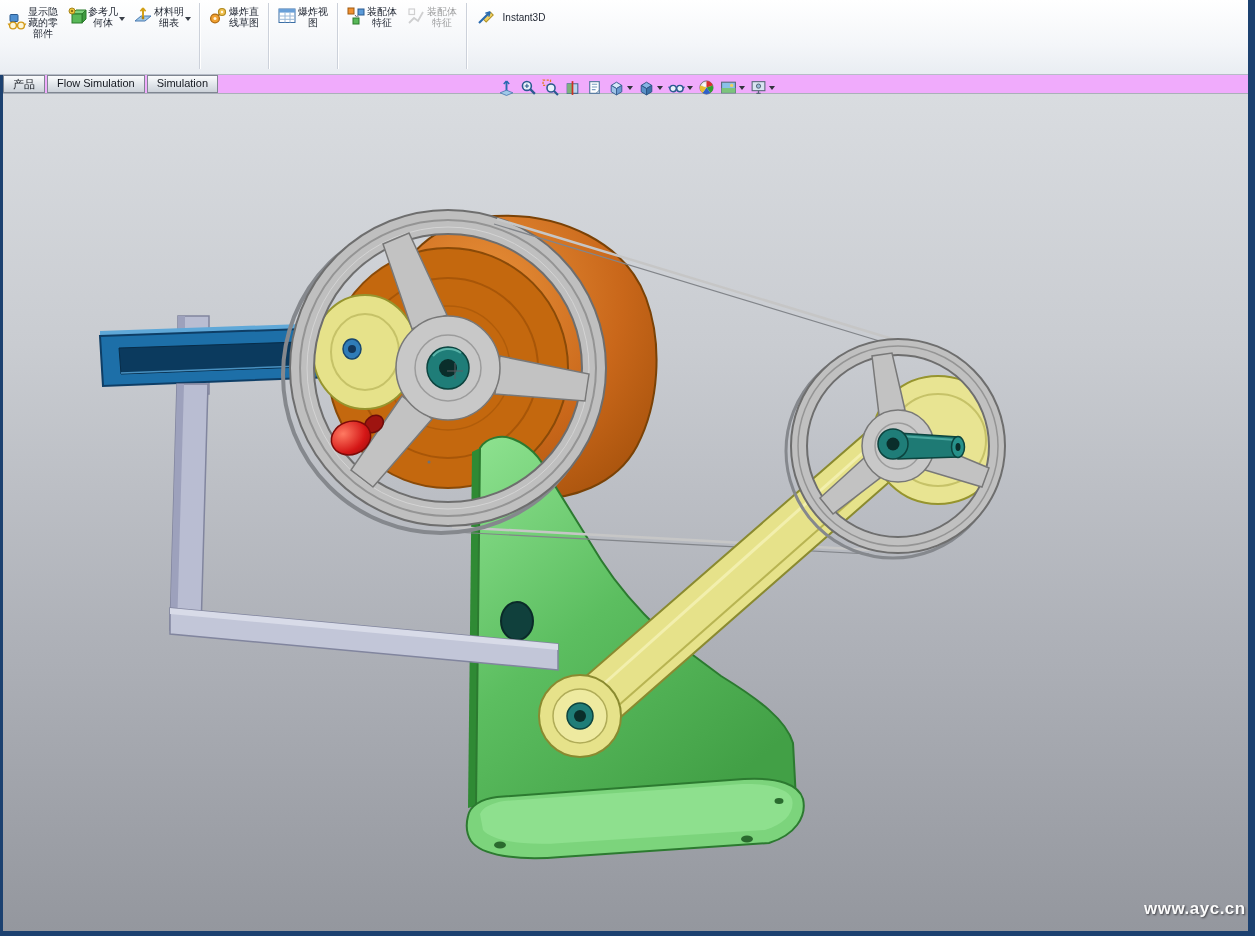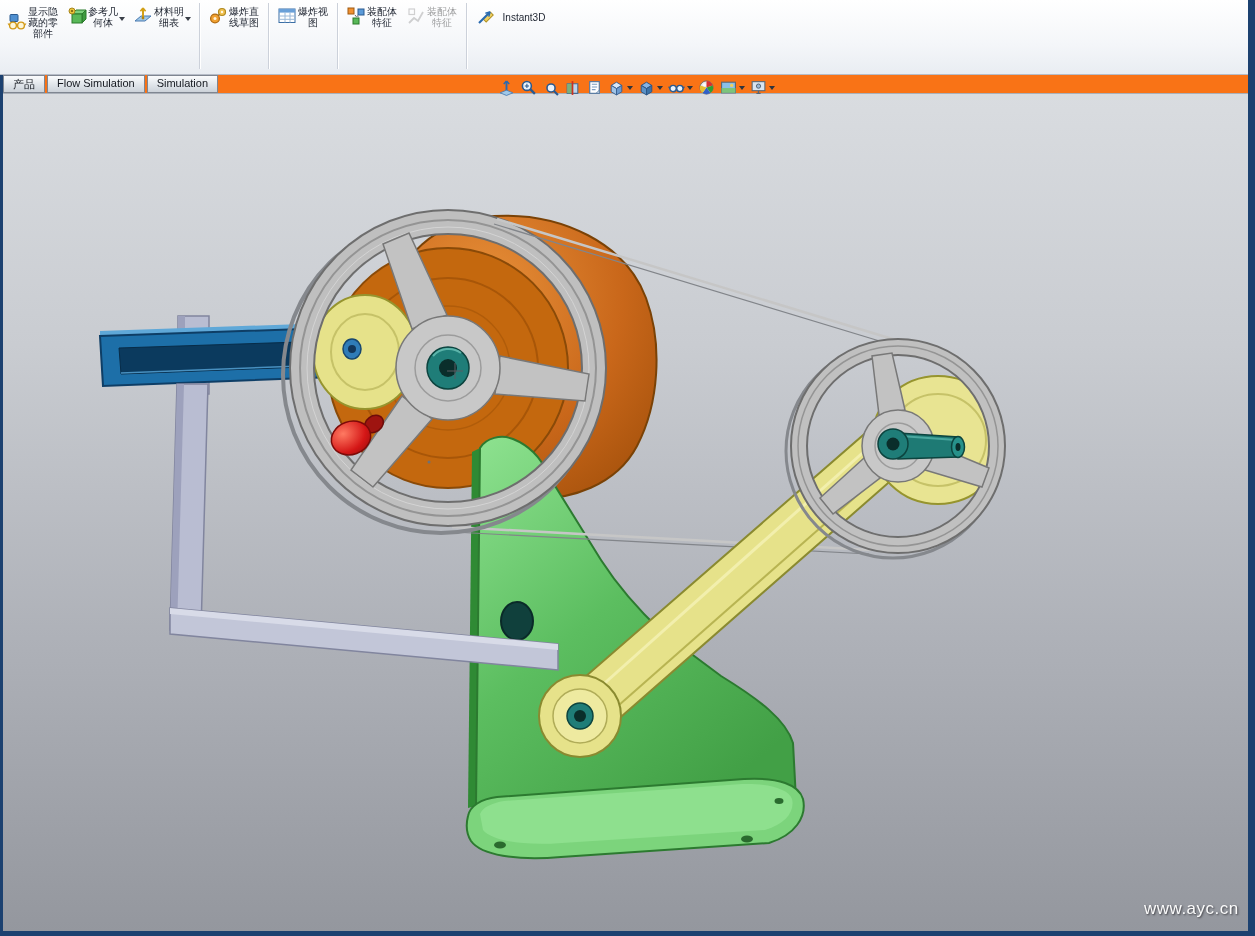--- a/index.html
+++ b/index.html
@@ -20,39 +20,39 @@
     border:1px solid transparent;border-radius:2px}
   .tbtn .ticon{width:20px;height:20px;margin-bottom:2px}
   .tbtn .tlabel{font-size:10px;line-height:11px;color:#1e2430;text-align:center;width:32px;word-break:break-all}
   .tbtn.wide .tlabel{width:58px;white-space:nowrap;word-break:normal}
   .dropcaret{width:0;height:0;border-left:3.5px solid transparent;border-right:3.5px solid transparent;
     border-top:4px solid #3a3f48;margin-top:3px}
   .tbtn.disabled{opacity:.45;filter:grayscale(.9)}
   .tsep{width:1px;height:66px;background:#ccd1da;margin:1px 4px 0;box-shadow:1px 0 0 #fff}
 
   
-  .tabrow{position:absolute;top:75px;left:3px;width:1245px;height:19px;background:#f97316;
+  .tabrow{position:absolute;top:75px;left:3px;width:1245px;height:19px;background:#f0abfc;
     display:flex;align-items:center;z-index:4;border-bottom:1px solid #aab0b9}
   .tab{margin-right:2px;height:18px;padding:1px 9px 0;font-size:11px;color:#14181f;
     background:linear-gradient(#fbfcfd,#e0e5ea 55%,#ccd2d9);border:1px solid #7f8691}
 
   
   .viewport{position:absolute;top:94px;left:3px;width:1245px;height:837px;
     background:linear-gradient(180deg,#d9dce0 0%,#c9ccd1 30%,#aeb1b8 65%,#94979e 100%);z-index:1}
 
   .modelsvg{position:absolute;top:0;left:0;width:1255px;height:936px;z-index:2}
 
   
   .headsup{position:absolute;top:78px;left:497px;display:flex;align-items:center;gap:3px;z-index:5}
   .hitem{display:flex;align-items:center;padding:1px;border-radius:2px}
   .hitem svg{width:17px;height:17px}
   .hcaret{width:0;height:0;border-left:3px solid transparent;border-right:3px solid transparent;
     border-top:4px solid #30343c;margin-left:2px}
 
-  .watermark{position:absolute;left:1144px;top:899px;z-index:5;font-weight:normal;font-size:17px;
+  .watermark{position:absolute;left:1144px;top:899px;z-index:5;font-weight:bold;font-size:17px;
     letter-spacing:.5px;color:#fbfbfb;text-shadow:1px 1px 2px rgba(50,50,55,.85)}
 </style>
 </head>
 <body>
 
 <div class="frame left"></div>
 <div class="frame right"></div>
 <div class="frame bottom"></div>
 
 <div class="toolbar">

